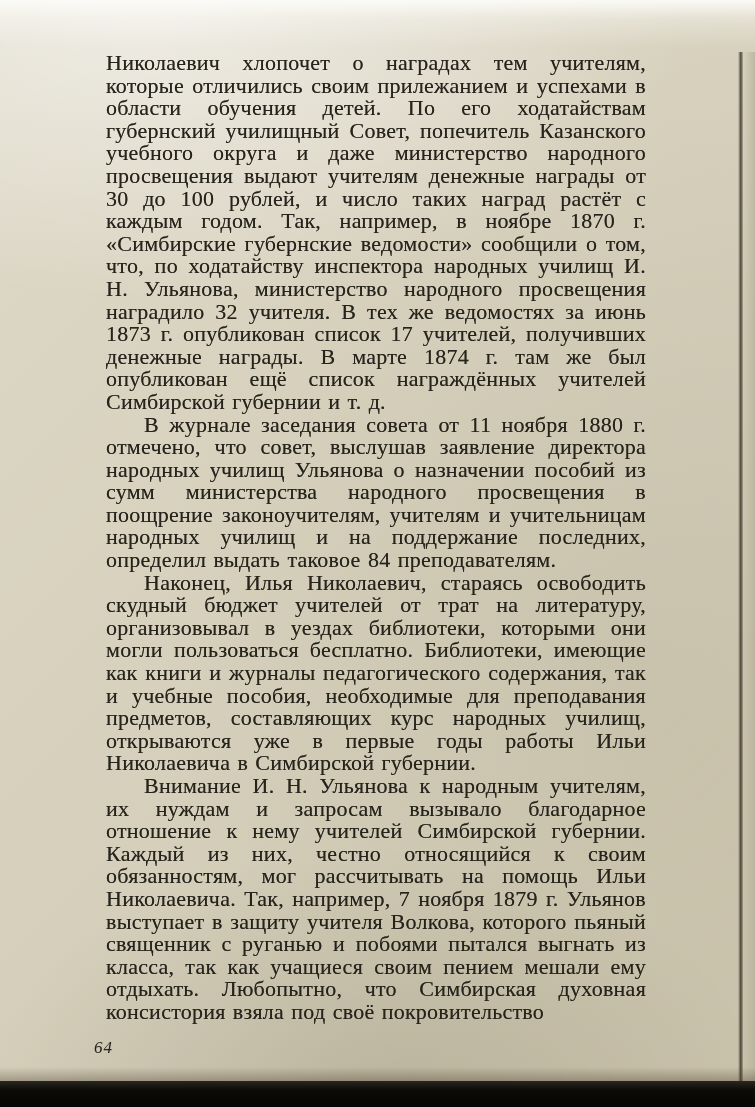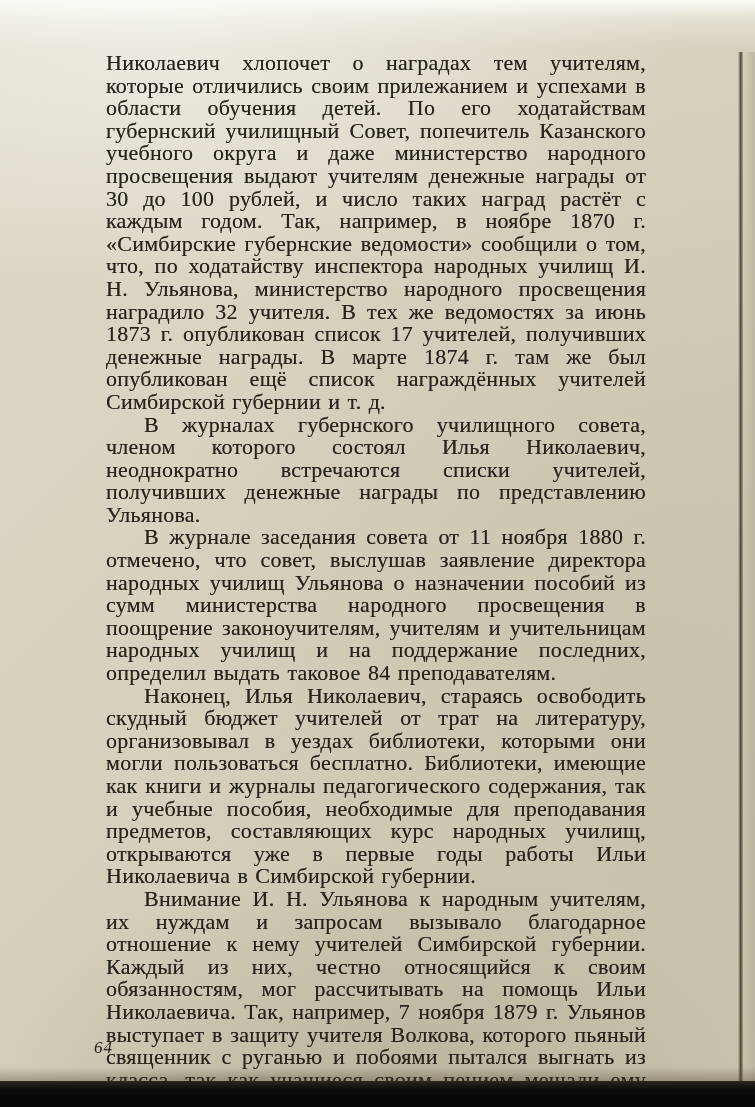--- a/index.html
+++ b/index.html
@@ -97,21 +97,20 @@
 </style>
 </head>
 <body>
 
 <div class="scan-wrap">
   <div class="paper-texture"></div>
   <div class="corner-light"></div>
 
   <div class="text-block">
     <p class="no-indent">Николаевич хлопочет о наградах тем учителям, которые отличились своим прилежанием и успехами в области обучения детей. По его ходатайствам губернский училищный Совет, попечитель Казанского учебного округа и даже министерство народного просвещения выдают учителям денежные награды от 30 до 100 рублей, и число таких наград растёт с каждым годом. Так, например, в ноябре 1870 г. «Симбирские губернские ведомости» сообщили о том, что, по ходатайству инспектора народных училищ И. Н. Ульянова, министерство народного просвещения наградило 32 учителя. В тех же ведомостях за июнь 1873 г. опубликован список 17 учителей, получивших денежные награды. В марте 1874 г. там же был опубликован ещё список награждённых учителей Симбирской губернии и т. д.</p>
-    <p>В журналах губернского училищного совета, членом которого состоял Илья Николаевич, неоднократно встречаются списки учителей, получивших денежные награды по представлению Ульянова.</p>
     <p>В журнале заседания совета от 11 ноября 1880 г. отмечено, что совет, выслушав заявление директора народных училищ Ульянова о назначении пособий из сумм министерства народного просвещения в поощрение законоучителям, учителям и учительницам народных училищ и на поддержание последних, определил выдать таковое 84 преподавателям.</p>
     <p>Наконец, Илья Николаевич, стараясь освободить скудный бюджет учителей от трат на литературу, организовывал в уездах библиотеки, которыми они могли пользоваться бесплатно. Библиотеки, имеющие как книги и журналы педагогического содержания, так и учебные пособия, необходимые для преподавания предметов, составляющих курс народных училищ, открываются уже в первые годы работы Ильи Николаевича в Симбирской губернии.</p>
     <p>Внимание И. Н. Ульянова к народным учителям, их нуждам и запросам вызывало благодарное отношение к нему учителей Симбирской губернии. Каждый из них, честно относящийся к своим обязанностям, мог рассчитывать на помощь Ильи Николаевича. Так, например, 7 ноября 1879 г. Ульянов выступает в защиту учителя Волкова, которого пьяный священник с руганью и побоями пытался выгнать из класса, так как учащиеся своим пением мешали ему отдыхать. Любопытно, что Симбирская духовная консистория взяла под своё покровительство</p>
   </div>
 
   <div class="page-number">64</div>
 
   <div class="edge-right-soft"></div>
   <div class="edge-right"></div>
   <div class="edge-bottom-shadow"></div>

